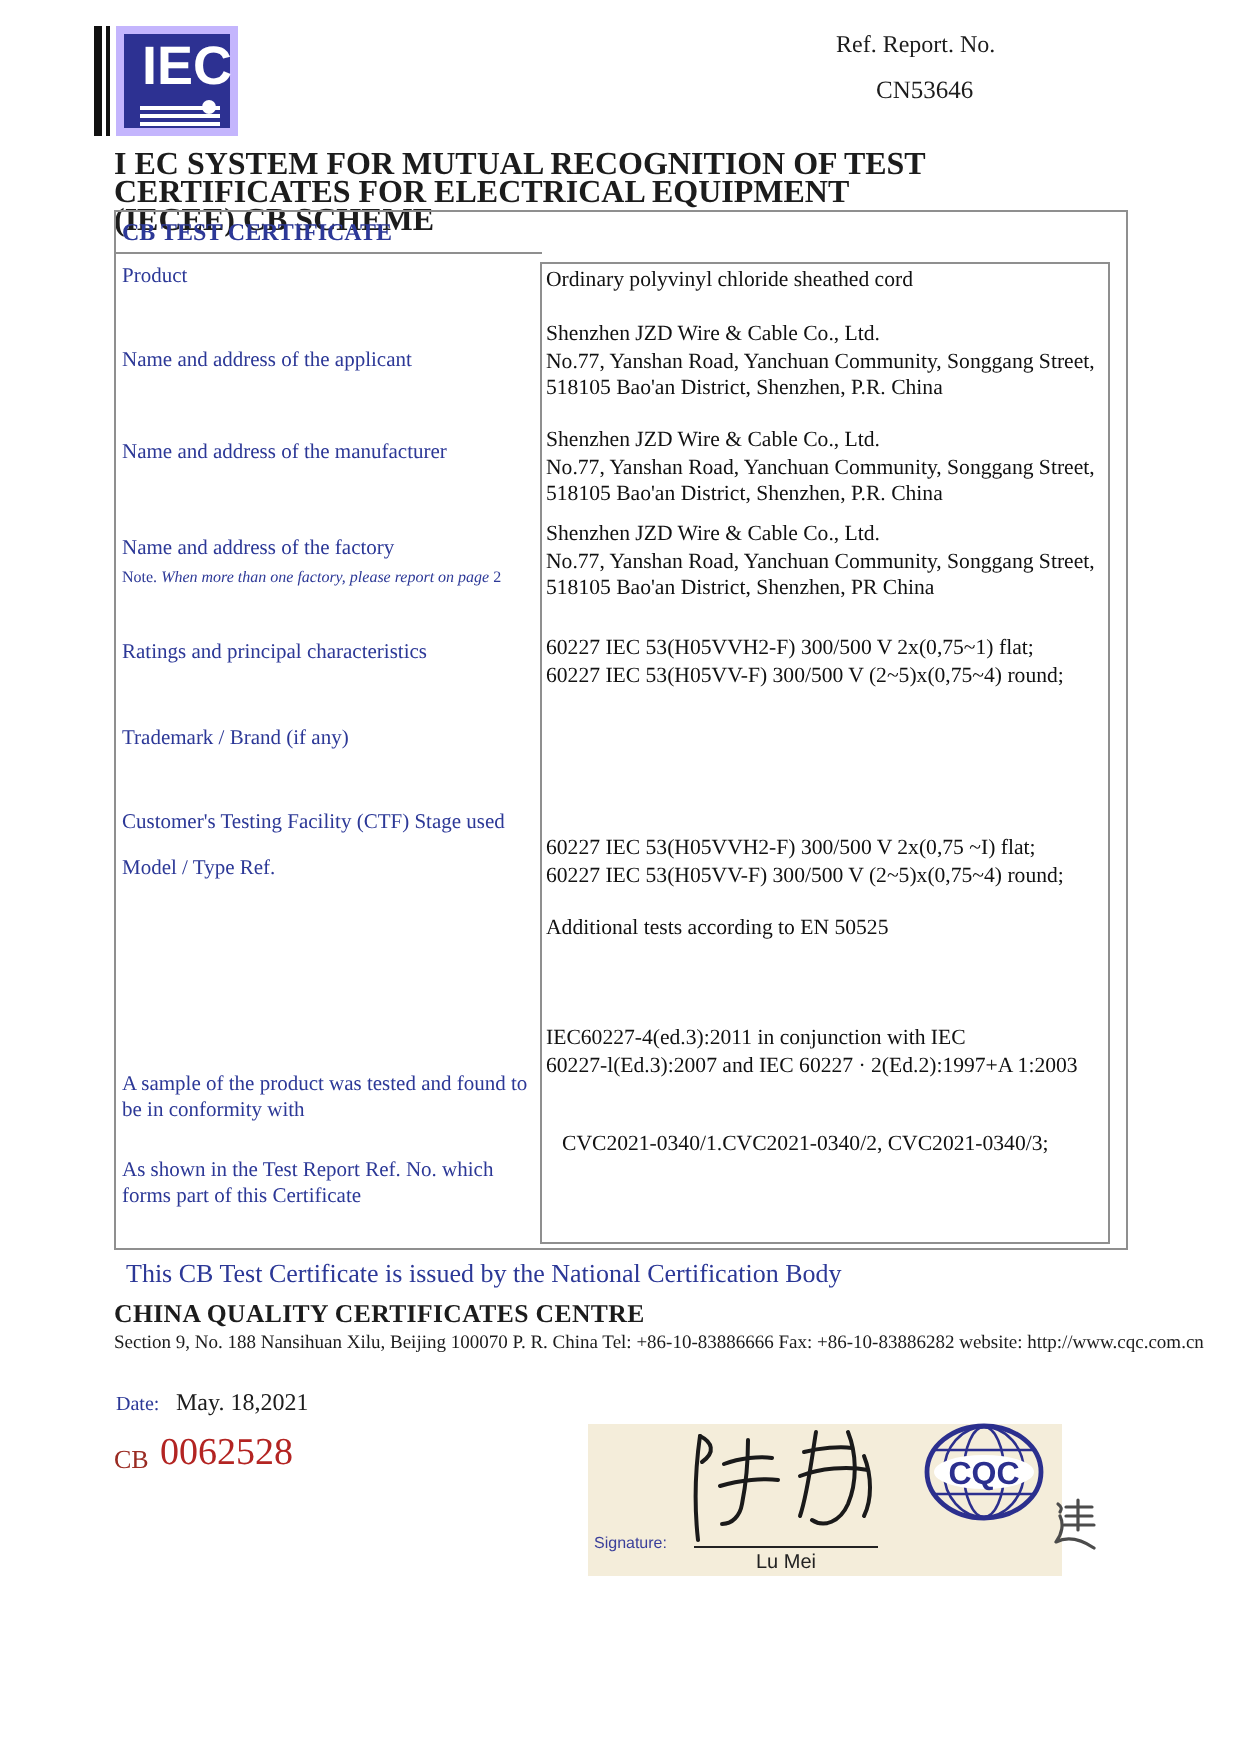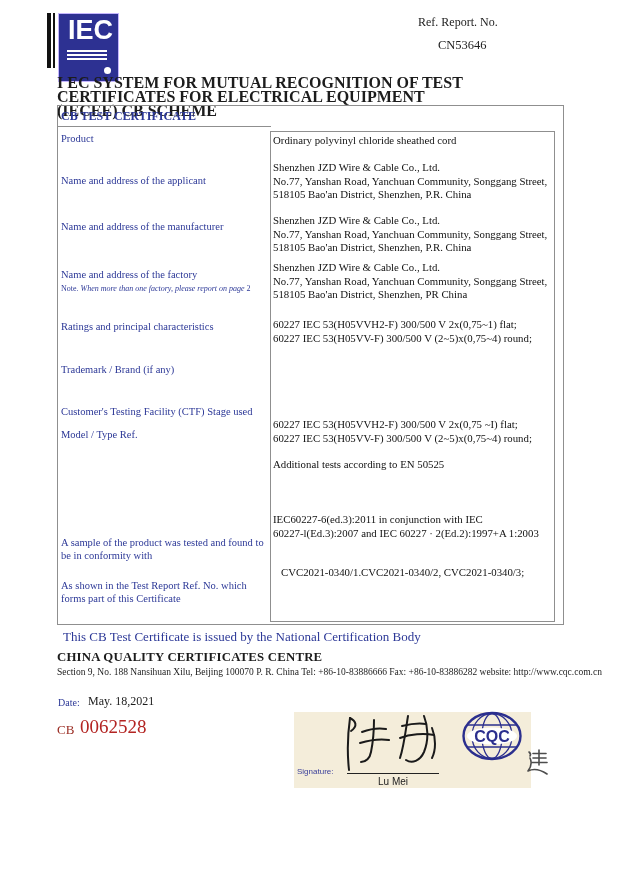--- a/index.html
+++ b/index.html
@@ -6,22 +6,22 @@
   .page{
     position:relative;width:620px;height:878px;background:#fff;
     font-family:"Liberation Serif", serif;color:var(--ink,#1c1c1c);overflow:hidden;
   }
   .abs{position:absolute;}
 
   
   .iec-bar1{left:47px;top:13px;width:4px;height:55px;background:#111;}
   .iec-bar2{left:53px;top:13px;width:2px;height:55px;background:#111;}
   .iec-square{
-    left:58px;top:13px;width:61px;height:69px;background:var(--iec-blue,#2d3192);
-    border:1px solid #c4b5fd;box-sizing:border-box;
+    left:58px;top:13px;width:61px;height:55px;background:var(--iec-blue,#2d3192);
+    border:4px solid #c4b5fd;box-sizing:border-box;
   }
   .iec-text{
     position:absolute;left:9px;top:1px;color:#fff;
     font-family:"Liberation Sans", sans-serif;font-weight:bold;font-size:27px;letter-spacing:0px;
   }
   .iec-lines{position:absolute;left:8px;top:36px;width:40px;}
   .iec-lines i{display:block;height:2px;background:#fff;margin-bottom:2px;}
   .iec-dot{position:absolute;right:7px;bottom:7px;width:7px;height:7px;border-radius:50%;background:#fff;}
 
   
@@ -148,21 +148,21 @@
   </div>
 
   <div class="abs val v-model">
     <div>60227 IEC 53(H05VVH2-F) 300/500 V 2x(0,75 ~I) flat;</div>
     <div>60227 IEC 53(H05VV-F) 300/500 V (2~5)x(0,75~4) round;</div>
   </div>
 
   <div class="abs val v-additional">Additional tests according to EN 50525</div>
 
   <div class="abs val v-conformity">
-    <div>IEC60227-6(ed.3):2011 in conjunction with IEC</div>
+    <div>IEC60227-4(ed.3):2011 in conjunction with IEC</div>
     <div>60227-l(Ed.3):2007 and IEC 60227 · 2(Ed.2):1997+A 1:2003</div>
   </div>
 
   <div class="abs val v-reports">CVC2021-0340/1.CVC2021-0340/2, CVC2021-0340/3;</div>
 
   <div class="abs issued-by">This CB Test Certificate is issued by the National Certification Body</div>
   <div class="abs org-name">CHINA QUALITY CERTIFICATES CENTRE</div>
   <div class="abs org-address">Section 9, No. 188 Nansihuan Xilu, Beijing 100070 P. R. China Tel: +86-10-83886666 Fax: +86-10-83886282 website: http://www.cqc.com.cn</div>
   <div class="abs date-label">Date:</div>
   <div class="abs date-value">May. 18,2021</div>

